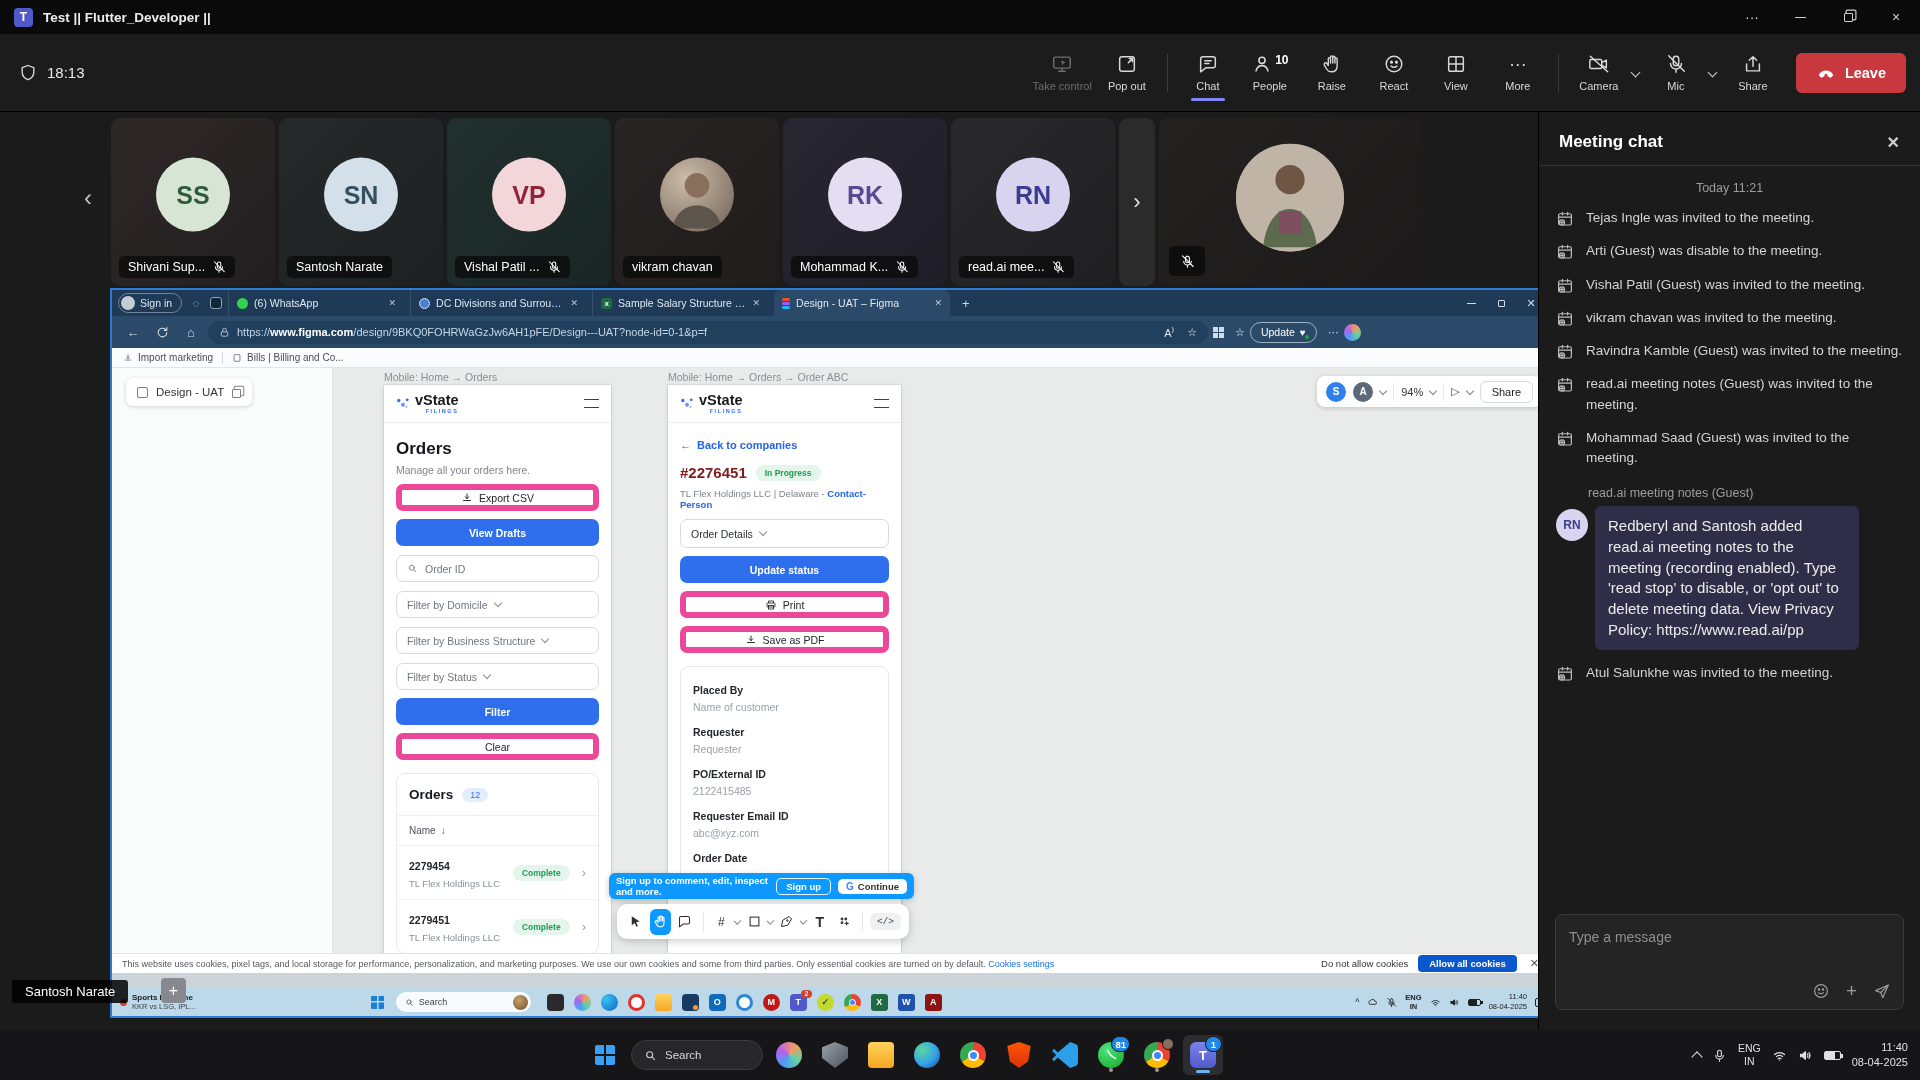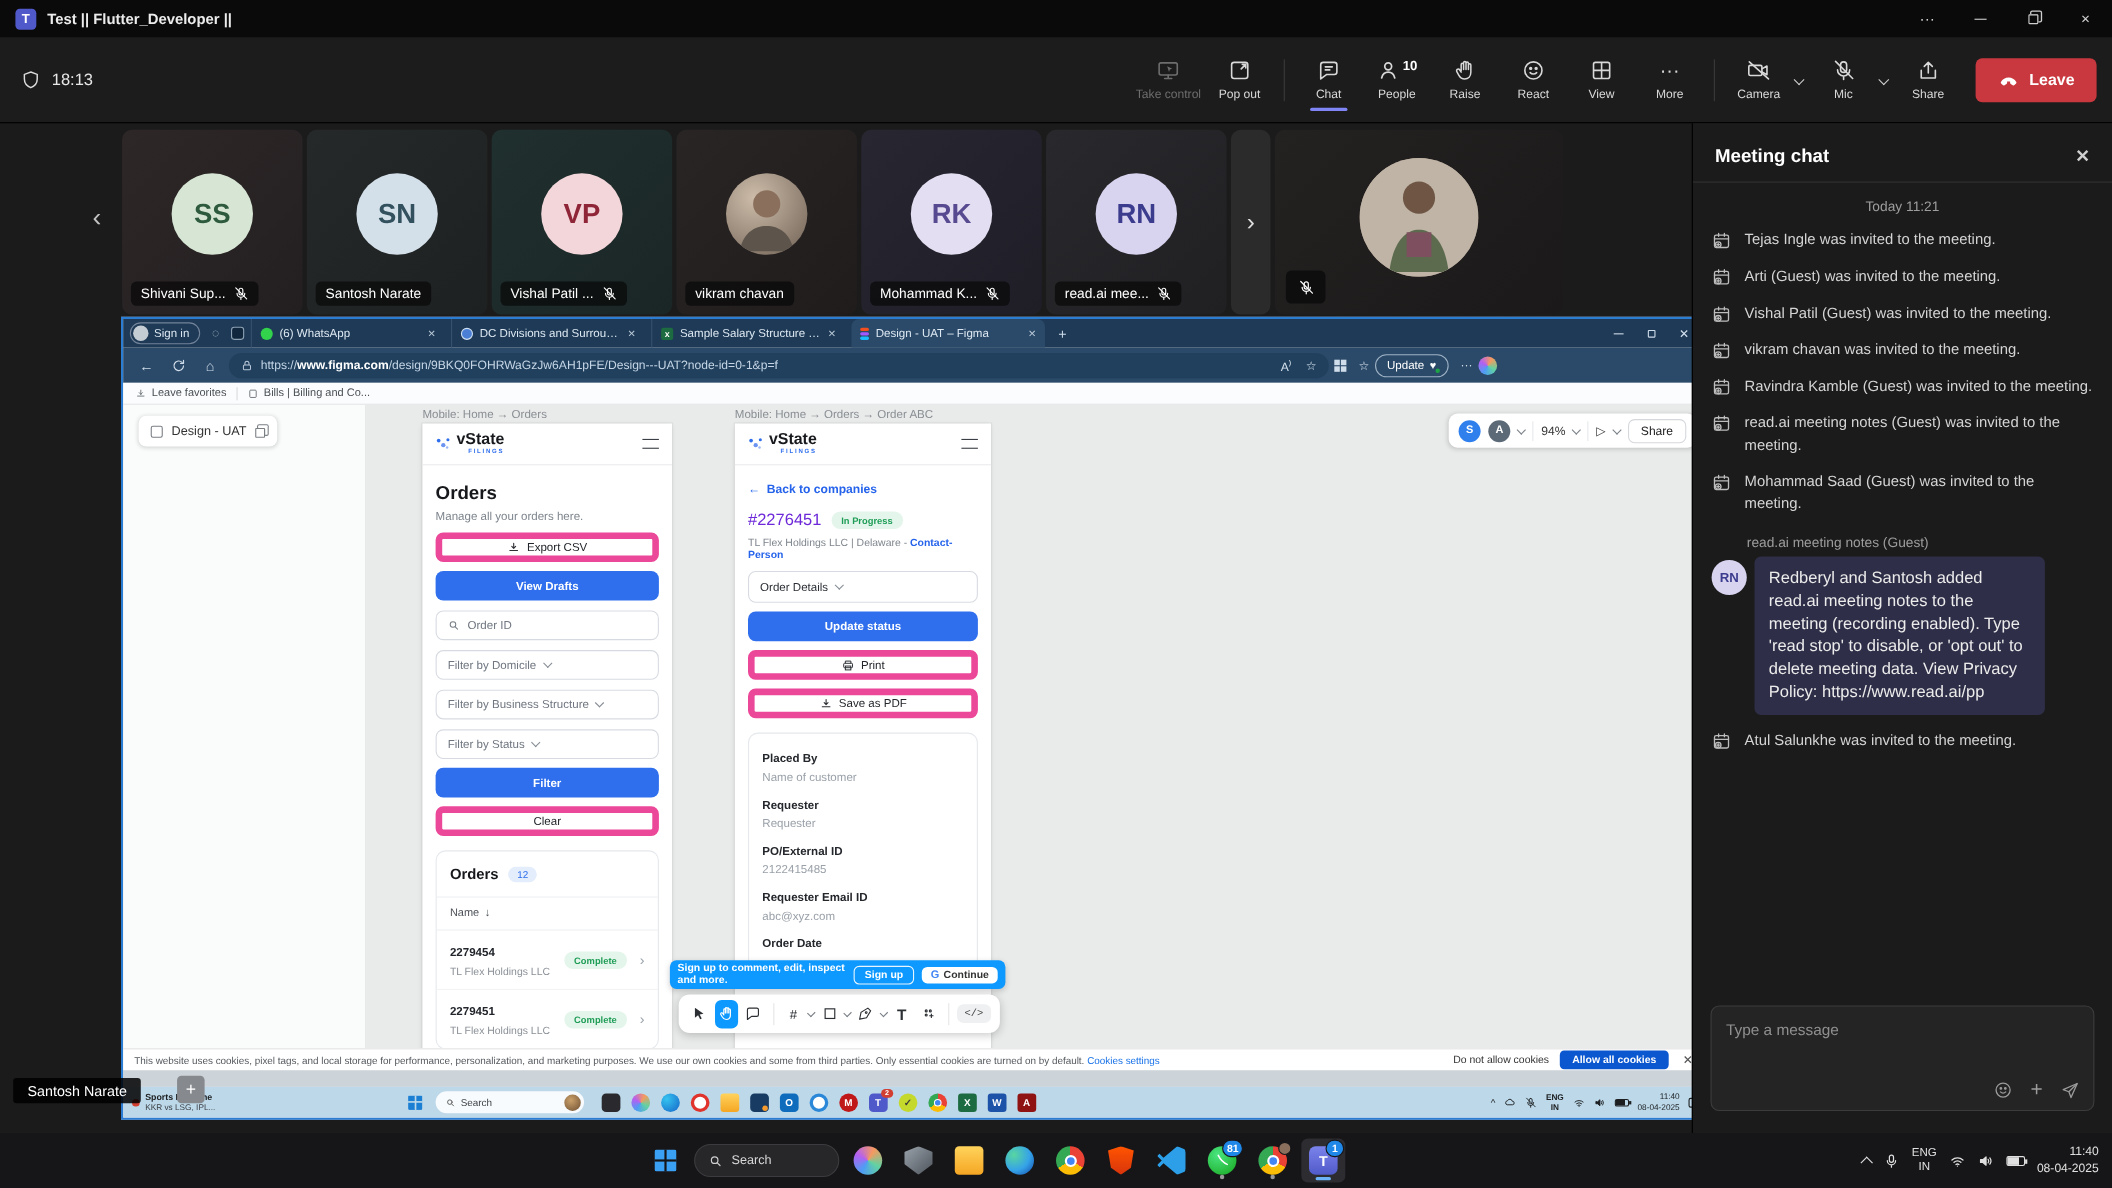--- a/index.html
+++ b/index.html
@@ -133,21 +133,21 @@
   .cardh{display:flex;align-items:center;gap:9px;padding:13px 12px;font-size:13.5px;font-weight:bold;color:#16181c}
   .cbadge{background:#e4edfc;color:#2f6fed;font-size:9px;font-weight:normal;border-radius:9px;padding:2px 8px}
   .crowh{display:flex;gap:5px;align-items:center;padding:9px 12px;font-size:10px;color:#4c5157;border-top:1px solid #eef0f3;border-bottom:1px solid #eef0f3}
   .orow{display:flex;align-items:center;padding:10px 12px;border-bottom:1px solid #f1f3f5}
   .oid{font-size:10.5px;font-weight:bold;color:#22262c}
   .ocmp{font-size:9.5px;color:#8a9097;margin-top:4px}
   .gbadge{background:#e4f6eb;color:#1f9d57;font-size:8.5px;font-weight:bold;border-radius:9px;padding:3px 9px;margin-left:auto}
   .rchev{color:#9aa2ab;margin-left:12px;font-size:13px}
   .backlnk{display:flex;align-items:center;gap:6px;color:#2563eb;font-size:11px;font-weight:bold;margin-top:14px}
   .ordrow{display:flex;align-items:center;gap:9px;margin-top:13px}
-  .ordno{font-size:15px;font-weight:normal;color:#6d28d9}
+  .ordno{font-size:15px;font-weight:bold;color:#7f1d1d}
   .cline{font-size:9.5px;color:#7e858d;margin-top:7px}
   .cline b{color:#2563eb;font-weight:bold}
   .field{margin-top:13px}
   .flab{font-size:10.5px;font-weight:bold;color:#23262b}
   .fval{font-size:10.5px;color:#9aa1a9;margin-top:5px}
 
   .fright{position:absolute;right:10px;top:8px;height:31px;background:#fff;border-radius:8px;box-shadow:0 1px 5px rgba(0,0,0,.18);display:flex;align-items:center;gap:7px;padding:0 9px;font-size:11px;color:#333}
   .favA{width:20px;height:20px;border-radius:50%;color:#fff;font-size:10px;font-weight:bold;display:flex;align-items:center;justify-content:center}
   .chevg2{width:6px;height:6px;border-right:1.4px solid #7b8188;border-bottom:1.4px solid #7b8188;transform:rotate(45deg);margin-top:-2px}
   .psep{width:1px;height:18px;background:#e6e8ea}
@@ -516,21 +516,21 @@
         </span>
       <span class="pillic">···</span>
       <span class="copilot"></span>
     </div>
 
     <div class="favbar">
       <span class="favit">
         <svg viewBox="0 0 24 24" fill="none" stroke="currentColor" stroke-width="2" stroke-linecap="round">
             <path d="M12 4v9m0 0 3.5-3.5M12 13 8.5 9.5M5 17h14"></path>
           </svg>
-        <span>Leave favorites</span>
+        <span>Import marketing</span>
       </span>
       <span class="fsep"></span>
       <span class="favit">
         <svg viewBox="0 0 24 24" fill="none" stroke="currentColor" stroke-width="2">
             <rect x="5" y="4" width="14" height="16" rx="2"></rect>
           </svg>
         <span>Bills | Billing and Co...</span>
       </span>
     </div>
 
@@ -859,21 +859,21 @@
         </div>
       <div class="sysmsg">
           <span class="sysic">
             <svg viewBox="0 0 24 24" fill="none" stroke="currentColor" stroke-width="1.6" stroke-linecap="round">
               <rect x="3.5" y="5" width="17" height="15" rx="2"></rect>
               <path d="M3.5 9.5h17M8.5 3v3.5M15.5 3v3.5"></path>
               <circle cx="8" cy="16.5" r="3.4" fill="#1b1b1b"></circle>
               <path d="M8 14.8v3.4M6.3 16.5h3.4"></path>
             </svg>
           </span>
-          <span>Arti (Guest) was invited to the meeting.</span>
+          <span>Arti (Guest) was disable to the meeting.</span>
         </div>
       <div class="sysmsg">
           <span class="sysic">
             <svg viewBox="0 0 24 24" fill="none" stroke="currentColor" stroke-width="1.6" stroke-linecap="round">
               <rect x="3.5" y="5" width="17" height="15" rx="2"></rect>
               <path d="M3.5 9.5h17M8.5 3v3.5M15.5 3v3.5"></path>
               <circle cx="8" cy="16.5" r="3.4" fill="#1b1b1b"></circle>
               <path d="M8 14.8v3.4M6.3 16.5h3.4"></path>
             </svg>
           </span>

